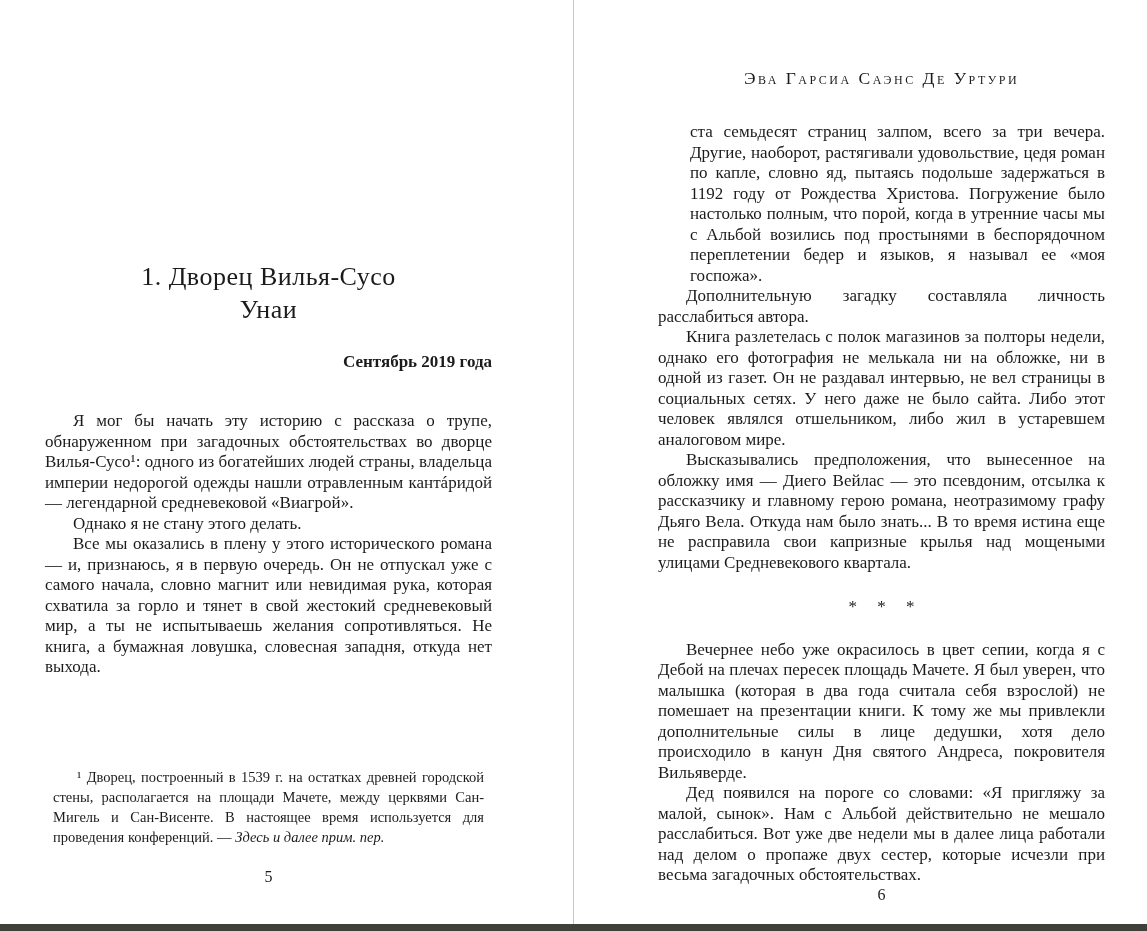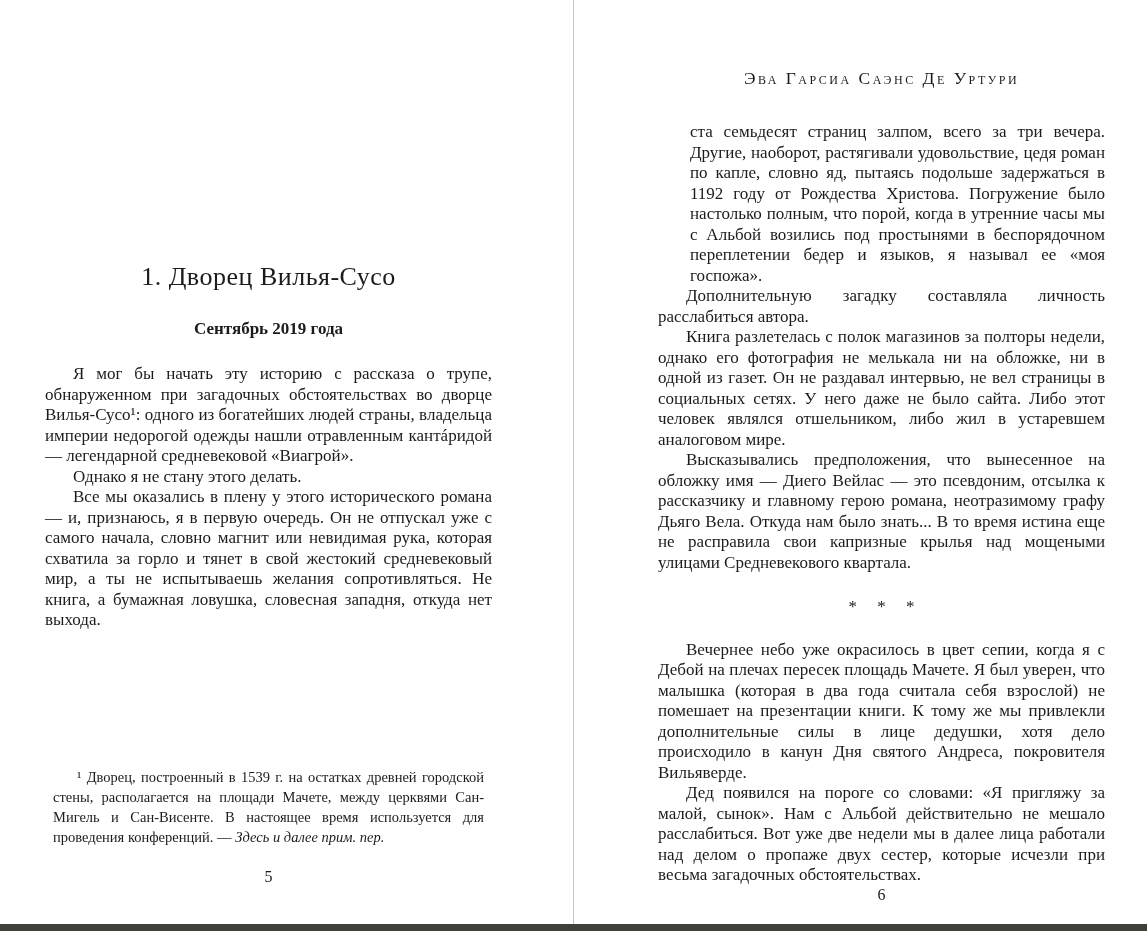--- a/index.html
+++ b/index.html
@@ -28,25 +28,26 @@
   .chapter-title {
     font-size: 26px;
     line-height: 33px;
     letter-spacing: 0.5px;
     font-weight: 400;
   }
   .date-heading {
     margin-top: 26px;
     font-size: 17px;
     font-weight: 700;
+    text-align: right;
   }
 
   
   .body-text {
-    margin-top: 25px;
+    margin-top: 39px;
     font-size: 17px;
     line-height: 20.5px;
     text-align: justify;
   }
   .body-text p { margin: 0; text-indent: 28px; }
   .body-text p.cont { text-indent: 0; margin-left: 32px; }
 
   
   .footnote {
     margin-top: auto;
@@ -105,20 +106,21 @@
   }
 </style>
 </head>
 <body>
 
 <div class="spread">
 
   <div class="page left">
     <div class="chapter-head">
       <div class="chapter-title">1. Дворец Вилья-Сусо</div>
+      <div class="chapter-title">Унаи</div>
       <div class="date-heading">Сентябрь 2019 года</div>
     </div>
     <div class="body-text">
       <p>Я мог бы начать эту историю с рассказа о трупе, обнаруженном при загадочных обстоятельствах во дворце Вилья-Сусо¹: одного из богатейших людей страны, владельца империи недорогой одежды нашли отравленным кантáридой — легендарной средневековой «Виагрой».</p>
       <p>Однако я не стану этого делать.</p>
       <p>Все мы оказались в плену у этого исторического романа — и, признаюсь, я в первую очередь. Он не отпускал уже с самого начала, словно магнит или невидимая рука, которая схватила за горло и тянет в свой жестокий средневековый мир, а ты не испытываешь желания сопротивляться. Не книга, а бумажная ловушка, словесная западня, откуда нет выхода.</p>
     </div>
     <div class="footnote">
       <p>
         <span>¹ Дворец, построенный в 1539 г. на остатках древней городской стены, располагается на площади Мачете, между церквями Сан-Мигель и Сан-Висенте. В настоящее время используется для проведения конференций. — </span><span class="it">Здесь и далее прим. пер.</span>

